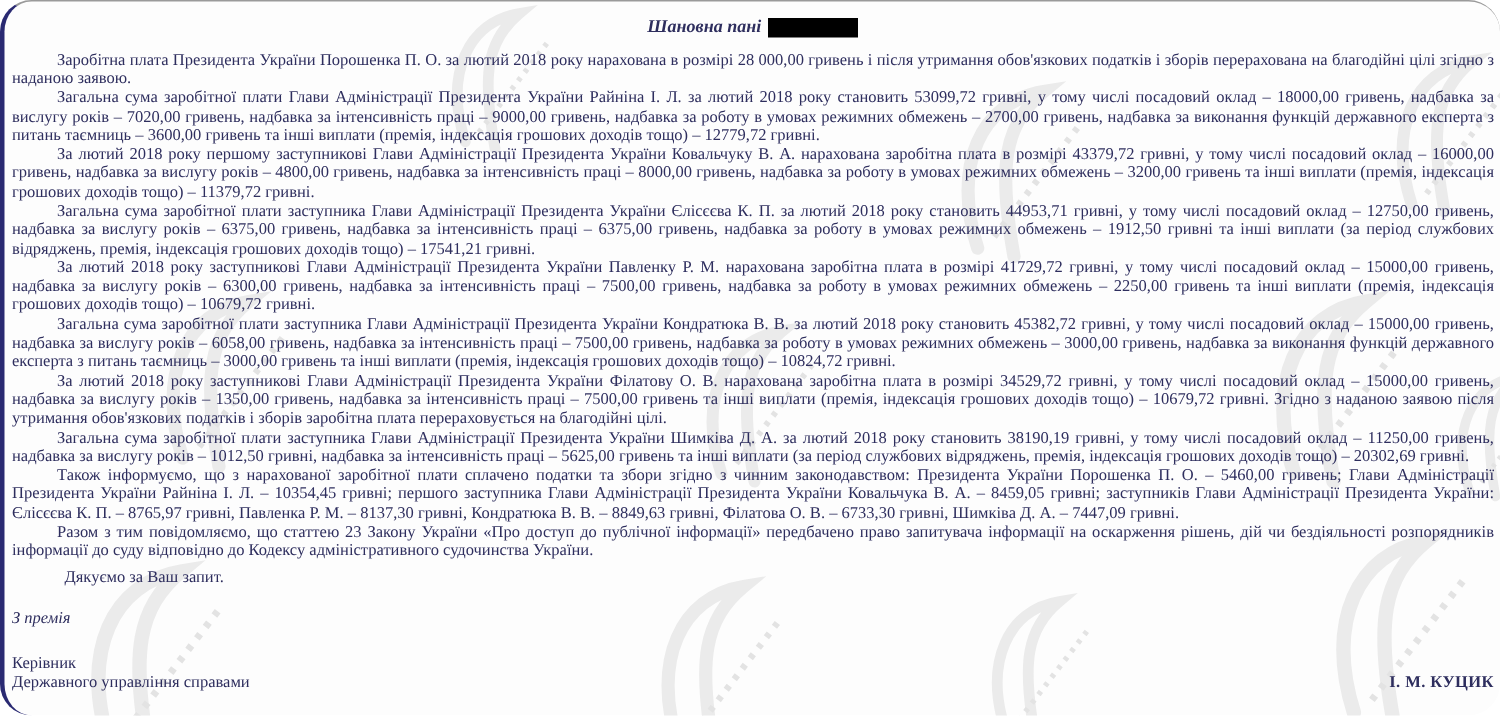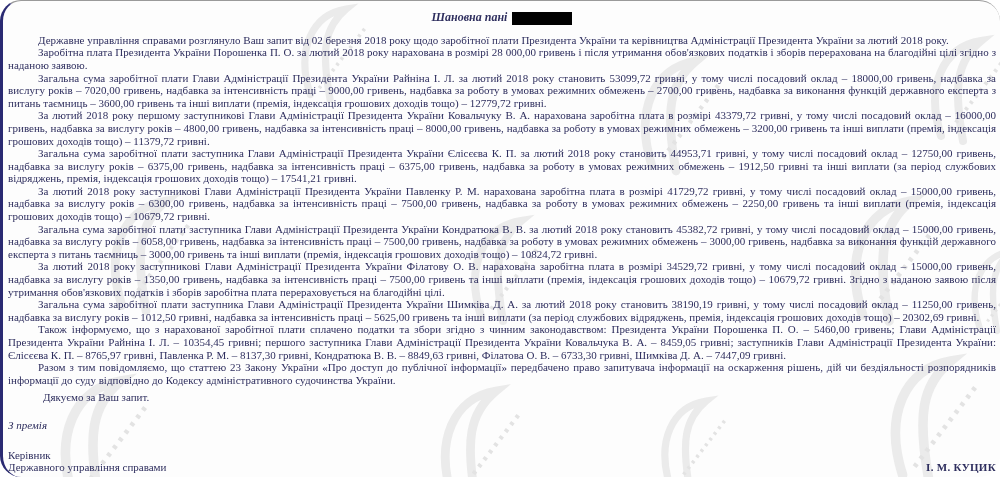--- a/index.html
+++ b/index.html
@@ -58,21 +58,20 @@
     <use href="#curl" transform="translate(890,360) scale(1.2)"></use>
     <use href="#curl" transform="translate(970,250) scale(0.8)"></use>
   </svg>
 
   <div class="content">
 
     <div class="salutation">
       <span>Шановна пані</span><span class="redaction"></span>
     </div>
 
-    <p class="para">Державне управління справами розглянуло Ваш запит від 02 березня 2018 року щодо заробітної плати Президента України та керівництва Адміністрації Президента України за лютий 2018 року.</p>
     <p class="para">Заробітна плата Президента України Порошенка П. О. за лютий 2018 року нарахована в розмірі 28 000,00 гривень і після утримання обов'язкових податків і зборів перерахована на благодійні цілі згідно з наданою заявою.</p>
     <p class="para">Загальна сума заробітної плати Глави Адміністрації Президента України Райніна І. Л. за лютий 2018 року становить 53099,72 гривні, у тому числі посадовий оклад – 18000,00 гривень, надбавка за вислугу років – 7020,00 гривень, надбавка за інтенсивність праці – 9000,00 гривень, надбавка за роботу в умовах режимних обмежень – 2700,00 гривень, надбавка за виконання функцій державного експерта з питань таємниць – 3600,00 гривень та інші виплати (премія, індексація грошових доходів тощо) – 12779,72 гривні.</p>
     <p class="para">За лютий 2018 року першому заступникові Глави Адміністрації Президента України Ковальчуку В. А. нарахована заробітна плата в розмірі 43379,72 гривні,  у тому числі посадовий оклад – 16000,00 гривень, надбавка за вислугу років – 4800,00 гривень, надбавка за інтенсивність праці – 8000,00 гривень, надбавка за роботу в умовах режимних обмежень – 3200,00 гривень та інші виплати (премія, індексація грошових доходів тощо) – 11379,72 гривні.</p>
     <p class="para">Загальна сума заробітної плати заступника Глави Адміністрації Президента України Єлісєєва К. П. за лютий 2018 року становить 44953,71 гривні, у тому числі посадовий оклад – 12750,00 гривень, надбавка за вислугу років – 6375,00 гривень, надбавка за інтенсивність праці – 6375,00 гривень, надбавка за роботу в умовах режимних обмежень – 1912,50 гривні та інші виплати (за період службових відряджень, премія, індексація грошових доходів тощо) – 17541,21 гривні.</p>
     <p class="para">За лютий 2018 року заступникові Глави Адміністрації Президента України Павленку Р. М. нарахована заробітна плата в розмірі 41729,72 гривні, у тому числі посадовий оклад – 15000,00 гривень, надбавка за вислугу років – 6300,00 гривень, надбавка за інтенсивність праці – 7500,00 гривень, надбавка за роботу в умовах режимних обмежень – 2250,00 гривень та інші виплати (премія, індексація грошових доходів тощо) – 10679,72 гривні.</p>
     <p class="para">Загальна сума заробітної плати заступника Глави Адміністрації Президента України Кондратюка В. В. за лютий 2018 року становить 45382,72 гривні, у тому числі посадовий оклад – 15000,00 гривень, надбавка за вислугу років – 6058,00 гривень, надбавка за інтенсивність праці – 7500,00 гривень, надбавка за роботу в умовах режимних обмежень – 3000,00 гривень, надбавка за виконання функцій державного експерта з питань таємниць – 3000,00 гривень та інші виплати (премія, індексація грошових доходів тощо) – 10824,72 гривні.</p>
     <p class="para">За лютий 2018 року заступникові Глави Адміністрації Президента України Філатову О. В. нарахована заробітна плата в розмірі 34529,72 гривні, у тому числі посадовий оклад – 15000,00 гривень, надбавка за вислугу років – 1350,00 гривень, надбавка за інтенсивність праці – 7500,00 гривень та інші виплати (премія, індексація грошових доходів тощо) – 10679,72 гривні. Згідно з наданою заявою після утримання обов'язкових податків і зборів заробітна плата перераховується на благодійні цілі.</p>
     <p class="para">Загальна сума заробітної плати заступника Глави Адміністрації Президента України Шимківа Д. А. за лютий 2018 року становить 38190,19 гривні, у тому числі посадовий оклад – 11250,00 гривень, надбавка за вислугу років – 1012,50 гривні, надбавка за інтенсивність праці – 5625,00 гривень та інші виплати (за період службових відряджень, премія, індексація грошових доходів тощо) – 20302,69 гривні.</p>
     <p class="para">Також інформуємо, що з нарахованої заробітної плати сплачено податки та збори згідно з чинним законодавством: Президента України Порошенка П. О. – 5460,00 гривень; Глави Адміністрації Президента України Райніна І. Л. – 10354,45 гривні; першого заступника Глави Адміністрації Президента України Ковальчука В. А. – 8459,05 гривні; заступників Глави Адміністрації Президента України: Єлісєєва К. П. – 8765,97 гривні, Павленка Р. М. – 8137,30 гривні, Кондратюка В. В. – 8849,63 гривні, Філатова О. В. – 6733,30 гривні, Шимківа Д. А. – 7447,09 гривні.</p>
     <p class="para">Разом з тим повідомляємо, що статтею 23 Закону України «Про доступ до публічної інформації» передбачено право запитувача інформації на оскарження рішень, дій чи бездіяльності розпорядників інформації до суду відповідно до Кодексу адміністративного судочинства України.</p>

